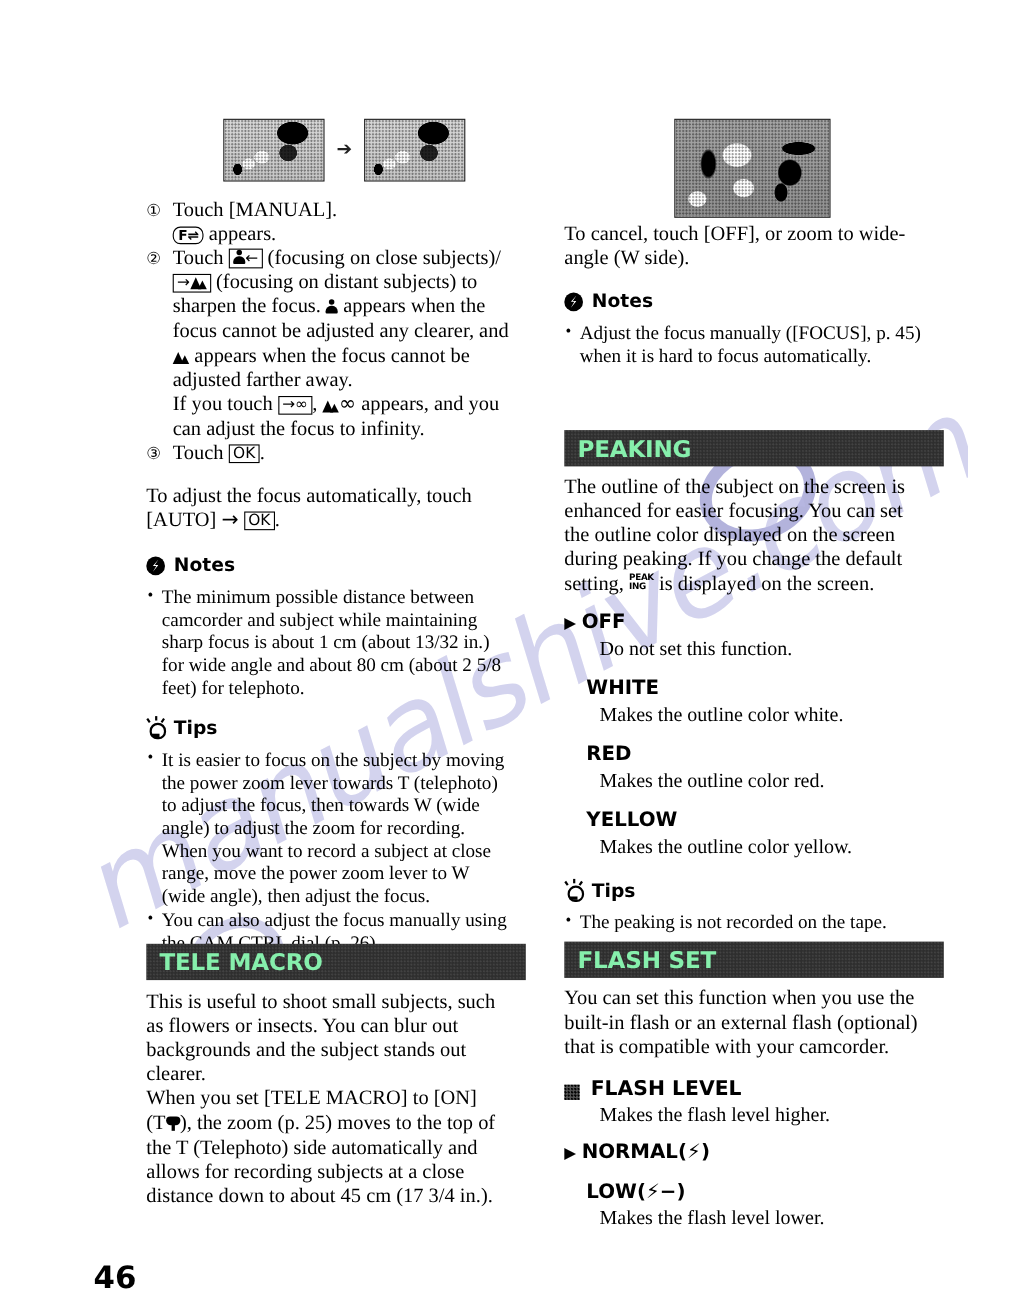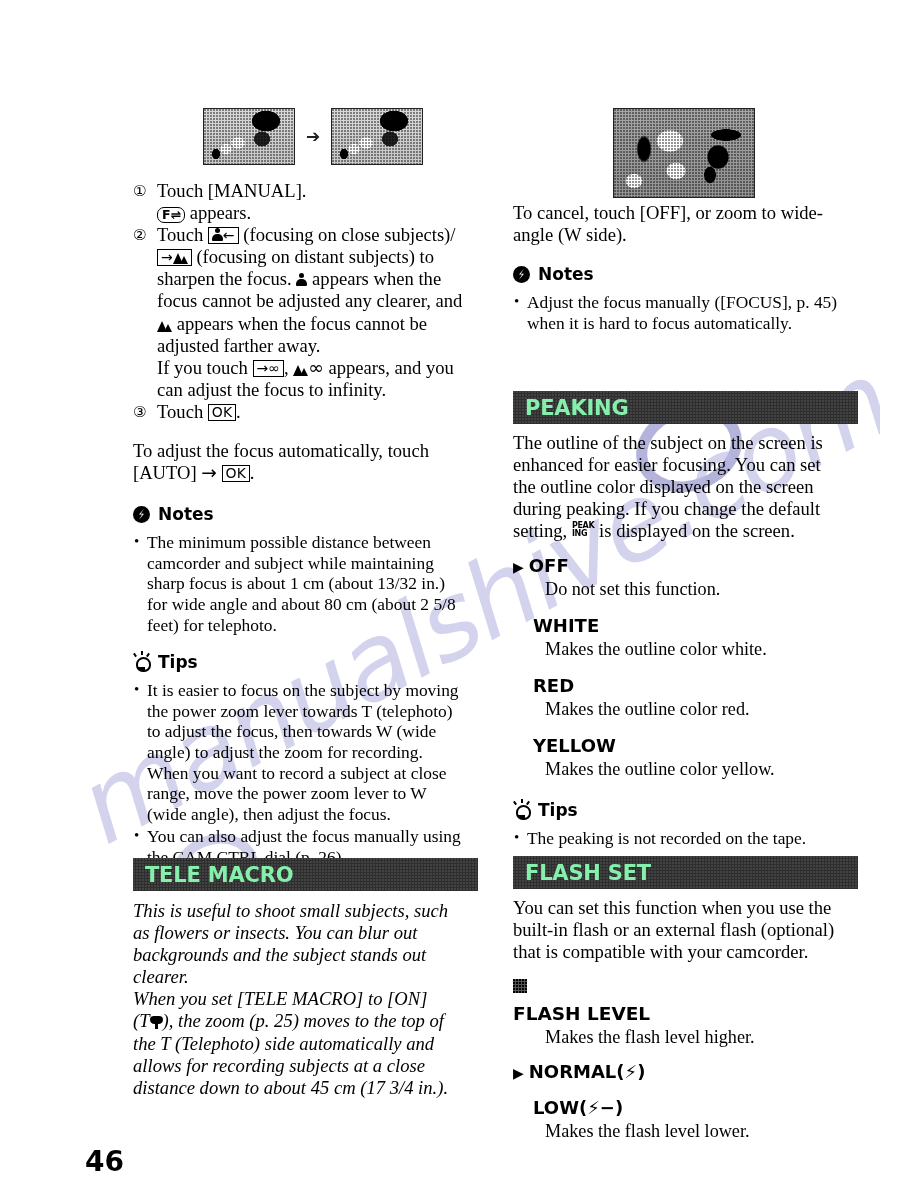--- a/index.html
+++ b/index.html
@@ -289,25 +289,24 @@
     margin-top:13px;
   }
   .opt .tri{font-size:14px;line-height:1;}
   .opt.no-tri{padding-left:20px;margin-top:15px;}
   .opt-desc{
     font-family:"Liberation Serif", serif;
     font-size:18.2px;line-height:21px;
     padding-left:32px;margin-top:3px;
   }
   .sub-head{
-    display:flex;align-items:flex-start;gap:10px;
+    display:flex;align-items:flex-end;gap:10px;
     font-family:"DejaVu Sans", sans-serif;
     font-weight:bold;font-size:18.5px;
     margin-top:16px;
-    flex-direction:column;
   }
   .sq{
     width:14px;height:14px;background:#555;display:inline-block;flex:0 0 auto;
     background-image:radial-gradient(circle at 1px 1px, #000 .9px, transparent 1.1px);
     background-size:3px 3px;
   }
 
   .peak-ico{
     display:inline-block;
     font-family:"DejaVu Sans", sans-serif;
@@ -416,21 +415,21 @@
       </div>
       <ul class="bullets" style="margin-top:8px;">
         <li>It is easier to focus on the subject by moving the power zoom lever towards T (telephoto) to adjust the focus, then towards W (wide angle) to adjust the zoom for recording. When you want to record a subject at close range, move the power zoom lever to W (wide angle), then adjust the focus.</li>
         <li>You can also adjust the focus manually using the CAM CTRL dial (p. 26).</li>
       </ul>
     </div>
 
     <div class="bar" style="position:absolute;top:858px;left:0;width:333px;">
       <span>TELE MACRO</span>
     </div>
-    <div class="body-text" style="position:absolute;top:900px;left:0;width:333px;font-style:italic;">
+    <div class="body-text" style="position:absolute;top:900px;left:0;width:333px;">
       <div>This is useful to shoot small subjects, such as flowers or insects. You can blur out backgrounds and the subject stands out clearer.</div>
       <div>
         <span>When you set [TELE MACRO] to [ON]</span><br>
         <span>(T</span><span class="icon-tulip"></span><span>), the zoom (p. 25) moves to the top of the T (Telephoto) side automatically and allows for recording subjects at a close distance down to about 45 cm (17 3/4 in.).</span>
       </div>
     </div>
   </div>
 
   <div class="col col-right">
 

